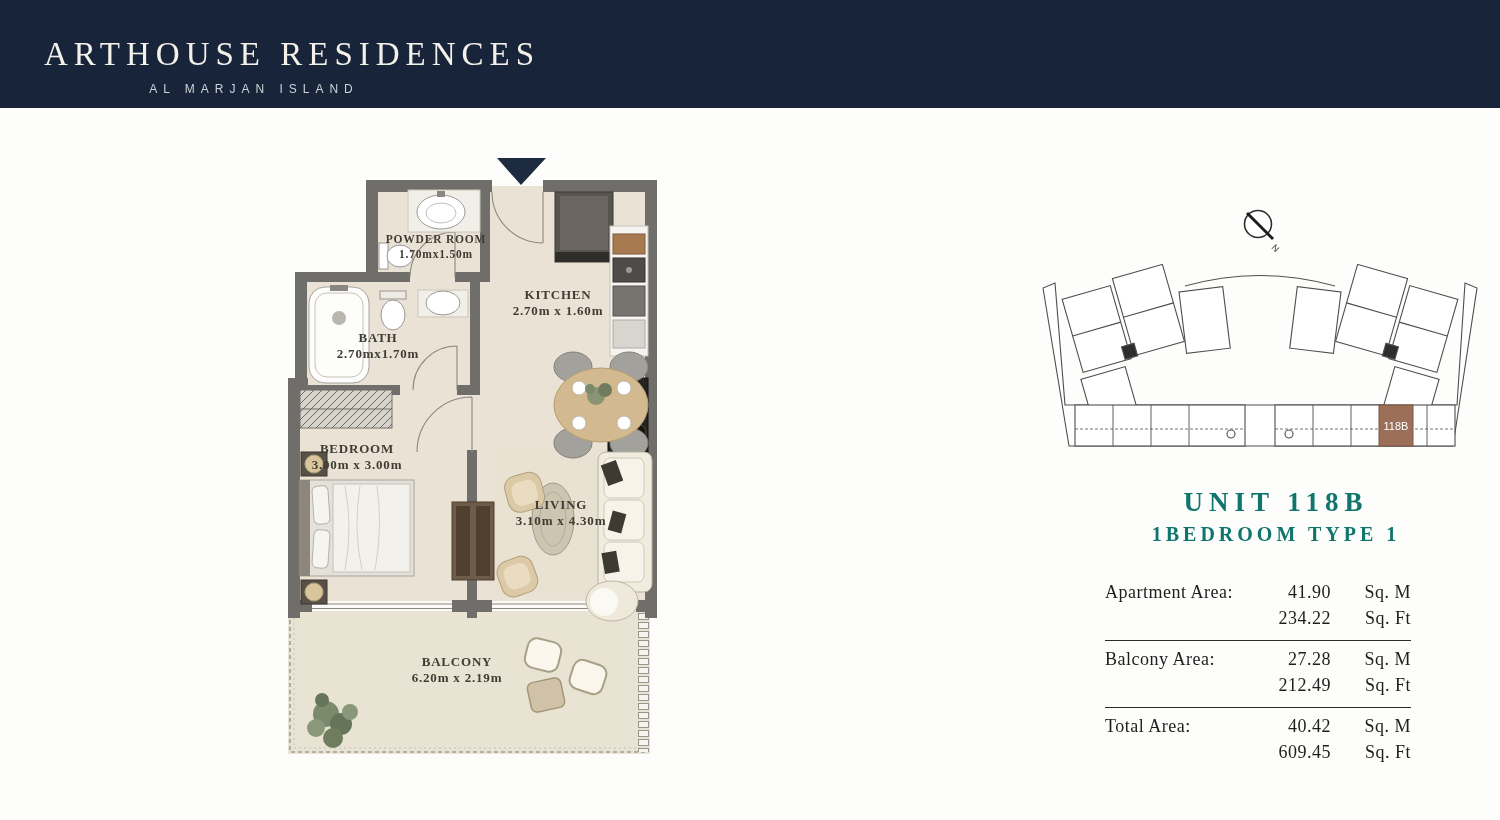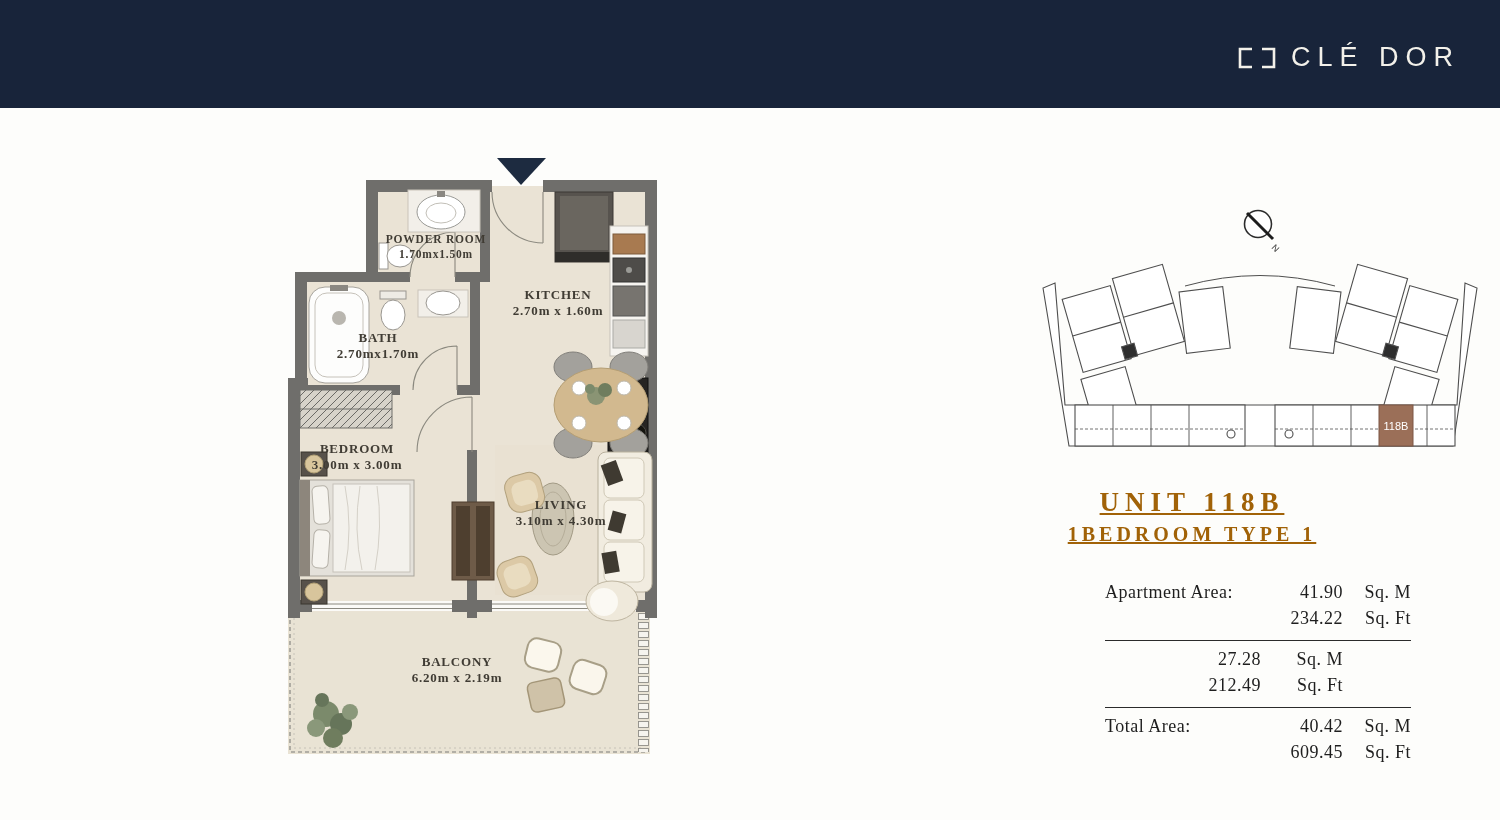--- a/index.html
+++ b/index.html
@@ -13,45 +13,42 @@
         letter-spacing:6px;color:#ccd1d7;font-weight:400;}
   #brand-right{position:absolute;right:40px;top:42px;display:flex;align-items:center;gap:14px;}
   #brand-right .logotype{font-family:"Liberation Sans",sans-serif;font-size:27px;letter-spacing:7px;
         color:#f3f1ea;font-weight:300;white-space:nowrap;}
   
   #floorplan{position:absolute;left:250px;top:146px;width:440px;height:628px;}
   #keyplan{position:absolute;left:1035px;top:193px;width:450px;height:268px;}
   .room-name,.room-dims{font-family:"Liberation Serif","DejaVu Serif",serif;font-weight:bold;
         fill:#403c34;letter-spacing:0.8px;}
   
-  #unit-info{position:absolute;left:1024px;top:486px;width:336px;text-align:center;color:#a16207;text-decoration:underline;}
+  #unit-info{position:absolute;left:1108px;top:486px;width:336px;text-align:center;color:#0f766e;}
   #unit-info .u-title{font-size:27px;letter-spacing:6px;font-weight:600;line-height:32px;white-space:nowrap;}
   #unit-info .u-subtitle{font-size:20px;letter-spacing:4px;font-weight:600;line-height:32px;white-space:nowrap;}
   
   #area-table{position:absolute;left:1105px;top:574px;width:306px;color:#1e1e1e;}
-  .area-row{display:grid;grid-template-columns:1fr 72px 58px;column-gap:10px;
+  .area-row{display:grid;grid-template-columns:1fr 72px 58px;column-gap:22px;
         padding:5px 0 9px 0;font-size:18px;letter-spacing:0.5px;line-height:26px;}
   .area-row + .area-row{border-top:1.5px solid #2b2b2b;}
   .area-label{text-align:left;}
   .area-vals{text-align:right;}
   .area-units{text-align:right;}
   .area-vals span,.area-units span{display:block;}
 </style>
 </head>
 <body>
 
 <div id="page">
 
   <div id="header">
-    <div id="brand-right">
-      <svg width="40" height="24" viewBox="0 0 40 24">
-        <path d="M15,3 H3 V21 H15" fill="none" stroke="#f3f1ea" stroke-width="2.6"></path>
-        <path d="M25,3 H37 V21 H25" fill="none" stroke="#f3f1ea" stroke-width="2.6"></path>
-      </svg>
-      <span class="logotype">CLÉ DOR</span>
+    <div id="brand-left">
+      <div class="title">ARTHOUSE RESIDENCES</div>
+      <div class="subtitle">AL MARJAN ISLAND</div>
     </div>
   </div>
 
   <svg id="floorplan" viewBox="250 146 440 628">
     <defs>
       <pattern id="hatch" width="8" height="8" patternUnits="userSpaceOnUse">
         <path d="M0,8 L8,0" stroke="#6b6a66" stroke-width="1"></path>
       </pattern>
       <pattern id="louver" width="13" height="9" patternUnits="userSpaceOnUse">
         <rect x="1.5" y="1.5" width="10" height="6" fill="#f6f4ee" stroke="#8f8d86" stroke-width="0.9"></rect>
@@ -303,20 +300,21 @@
       <span class="area-vals">
         <span>41.90</span>
         <span>234.22</span>
       </span>
       <span class="area-units">
         <span>Sq. M</span>
         <span>Sq. Ft</span>
       </span>
     </div>
     <div class="area-row">
+      <span class="area-label">Balcony Area:</span>
       <span class="area-vals">
         <span>27.28</span>
         <span>212.49</span>
       </span>
       <span class="area-units">
         <span>Sq. M</span>
         <span>Sq. Ft</span>
       </span>
     </div>
     <div class="area-row">

